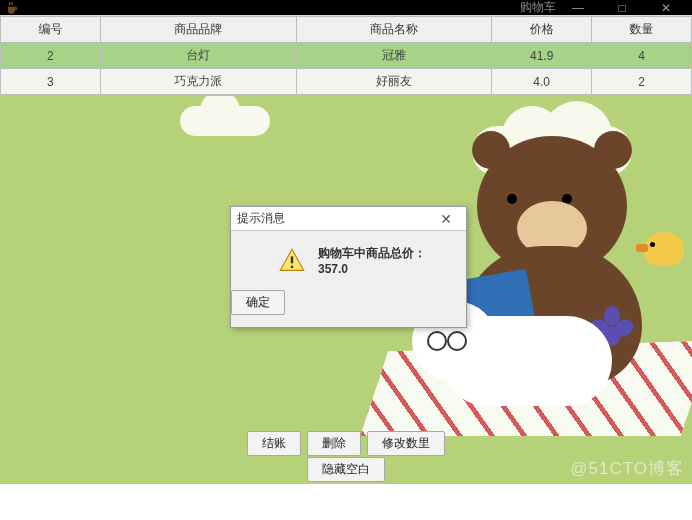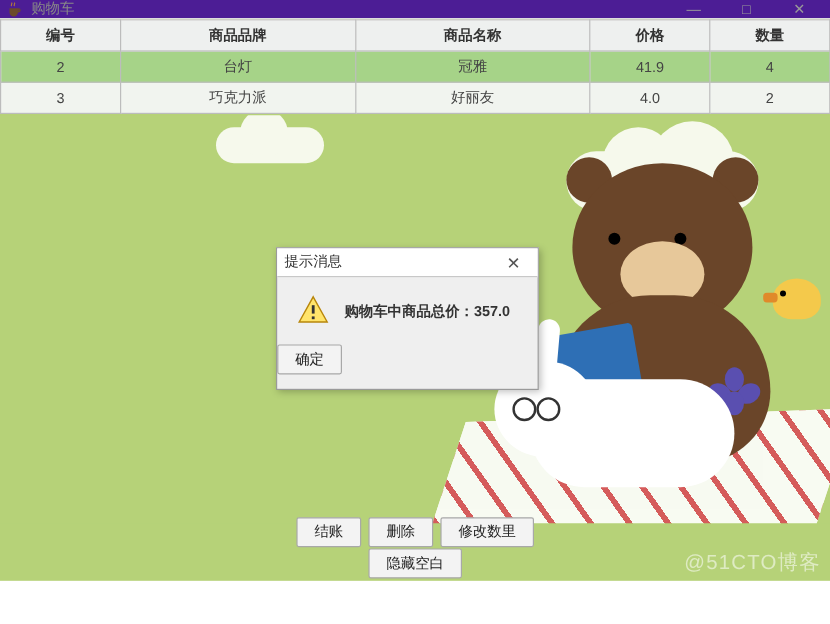--- a/index.html
+++ b/index.html
@@ -8,26 +8,27 @@
     font-family: "Microsoft YaHei", "SimSun", sans-serif;
     font-size: 12px;
     background: #fff;
     width: 692px;
     height: 520px;
     overflow: hidden;
     position: relative;
   }
   .titlebar {
     height: 16px;
-    background: #4c1d95;
+    background: #000000;
     border-bottom: 1px solid #ddd;
     display: flex;
     align-items: center;
     padding: 0 4px;
     color: #888;
+    text-align: right;
   }
   .titlebar .coffee {
     width: 16px; height: 16px;
     margin-right: 6px;
     display: inline-flex;
     align-items: center;
     justify-content: center;
   }
   .titlebar .title { flex: 1; }
   .titlebar .ctrl {
@@ -43,21 +44,21 @@
     overflow: hidden;
   }
   table.grid {
     width: 100%;
     border-collapse: collapse;
     background: #fff;
   }
   table.grid th {
     background: #eef0ef;
     border: 1px solid #bcbcbc;
-    font-weight: bold;
+    font-weight: normal;
     padding: 4px 0;
     color: #333;
   }
   table.grid td {
     border: 1px solid #bcbcbc;
     padding: 4px 0;
     text-align: center;
     color: #444;
   }
   table.grid tr.sel td { background: #a6d388; }
@@ -143,21 +144,21 @@
     background: #f3f3f3;
     border: 1px solid #a8a8a8;
     border-radius: 2px;
     color: #222;
     cursor: pointer;
   }
   
   .dialog {
     position: absolute;
     left: 230px; top: 190px;
-    width: 219px;
+    width: 237px;
     background: #efefef;
     border: 1px solid #9a9a9a;
     box-shadow: 2px 2px 6px rgba(0,0,0,0.25);
   }
   .dialog .dtitle {
     display: flex; align-items: center;
     background: #fff;
     border-bottom: 1px solid #c8c8c8;
     padding: 3px 6px;
     font-size: 12px;
@@ -165,20 +166,21 @@
   }
   .dialog .dtitle .sp { flex: 1; }
   .dialog .dtitle .x {
     width: 28px; text-align: center; color: #555; cursor: pointer;
     font-size: 14px;
   }
   .dialog .dbody {
     display: flex; align-items: center;
     padding: 14px 16px 8px 16px;
     gap: 12px;
+    margin-left: 31px;
   }
   .dialog .dbody .warn svg { display:block; }
   .dialog .dbody .msg { color: #333; font-weight: bold; font-size: 12px; }
   .dialog .dfoot {
     display: flex; 
     padding: 6px 0 12px 0;
   }
   .watermark {
     position: absolute;
     right: 8px; bottom: 4px;

